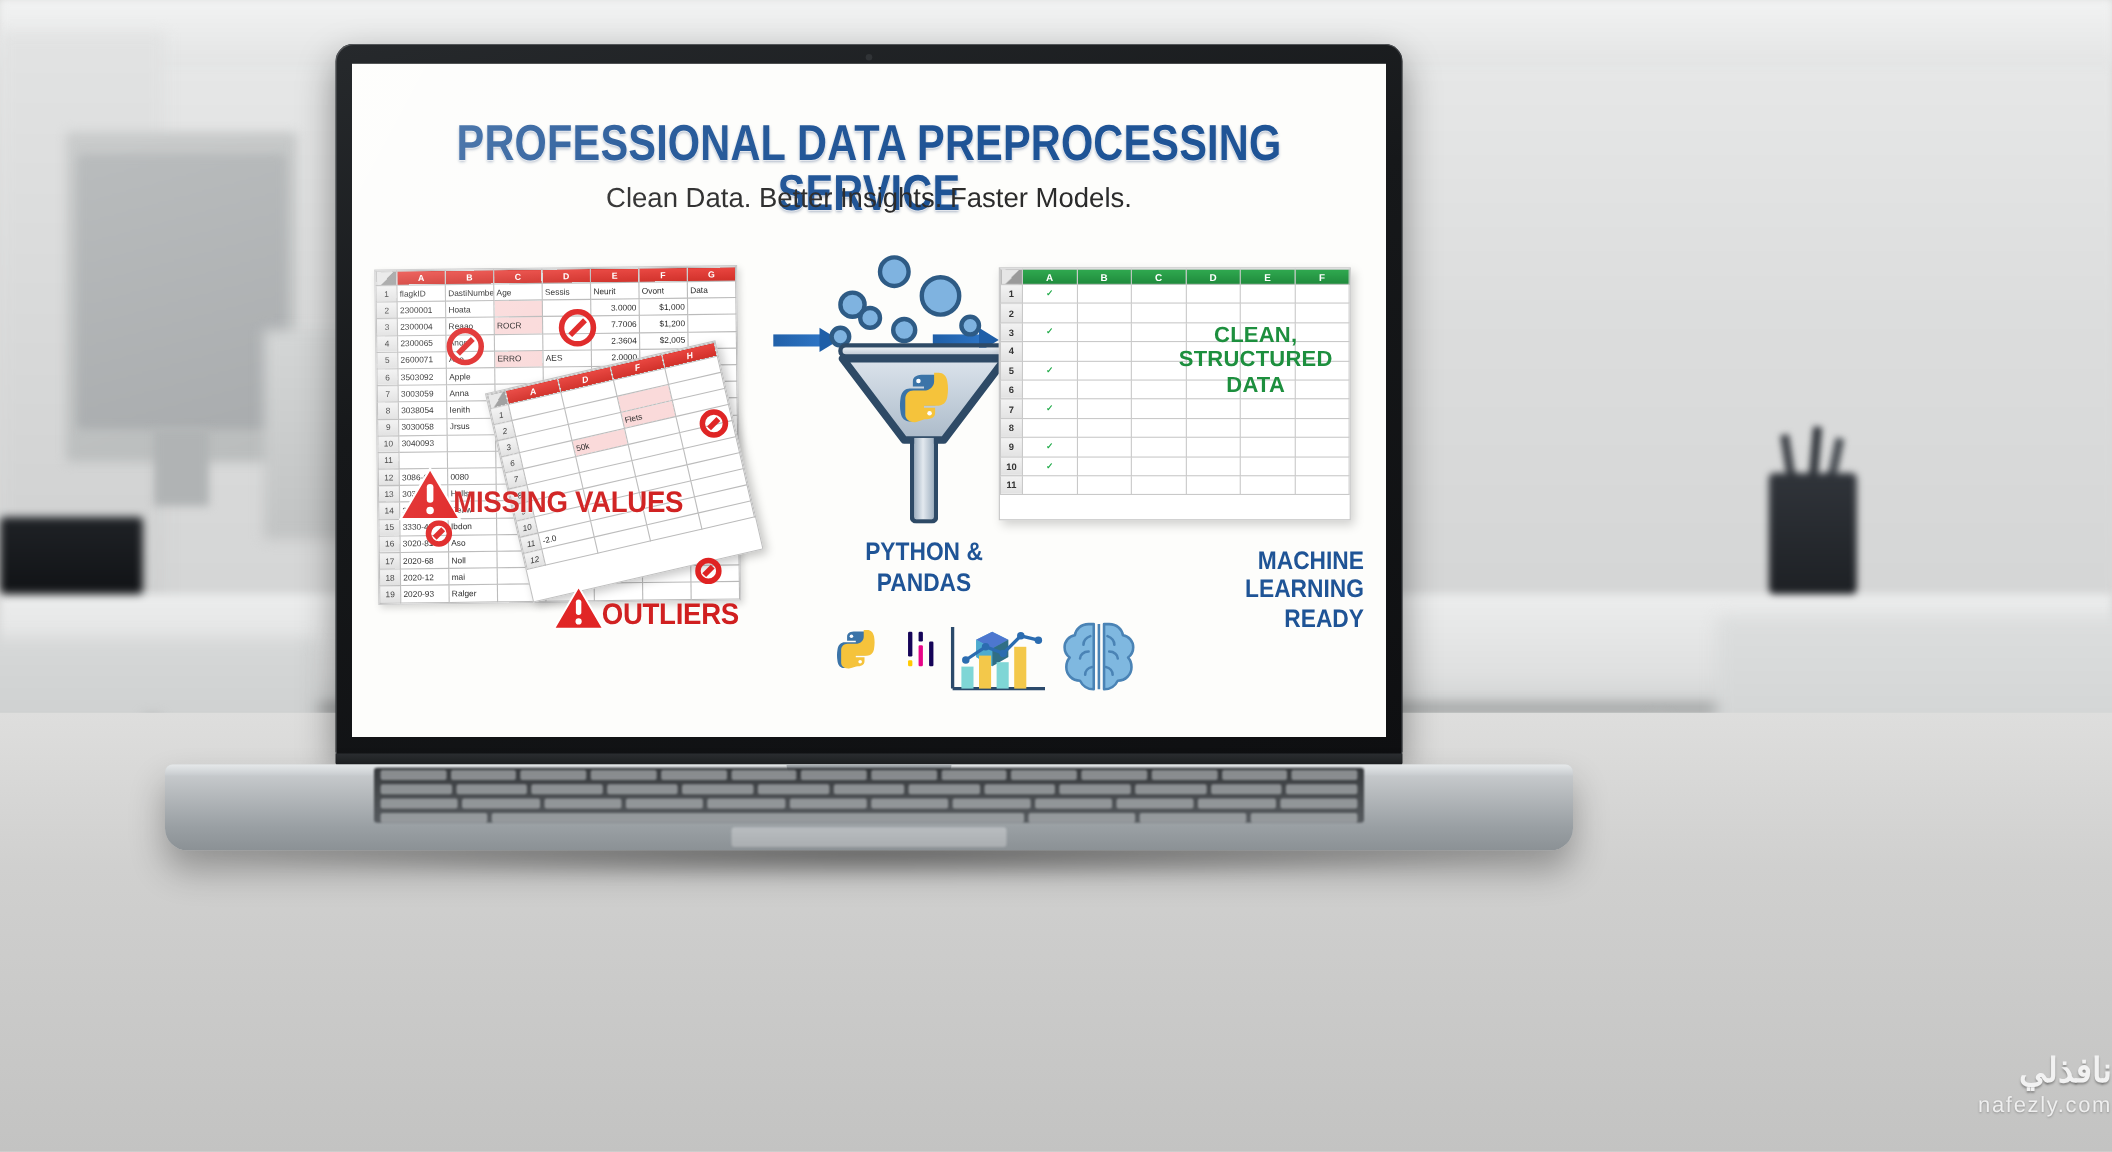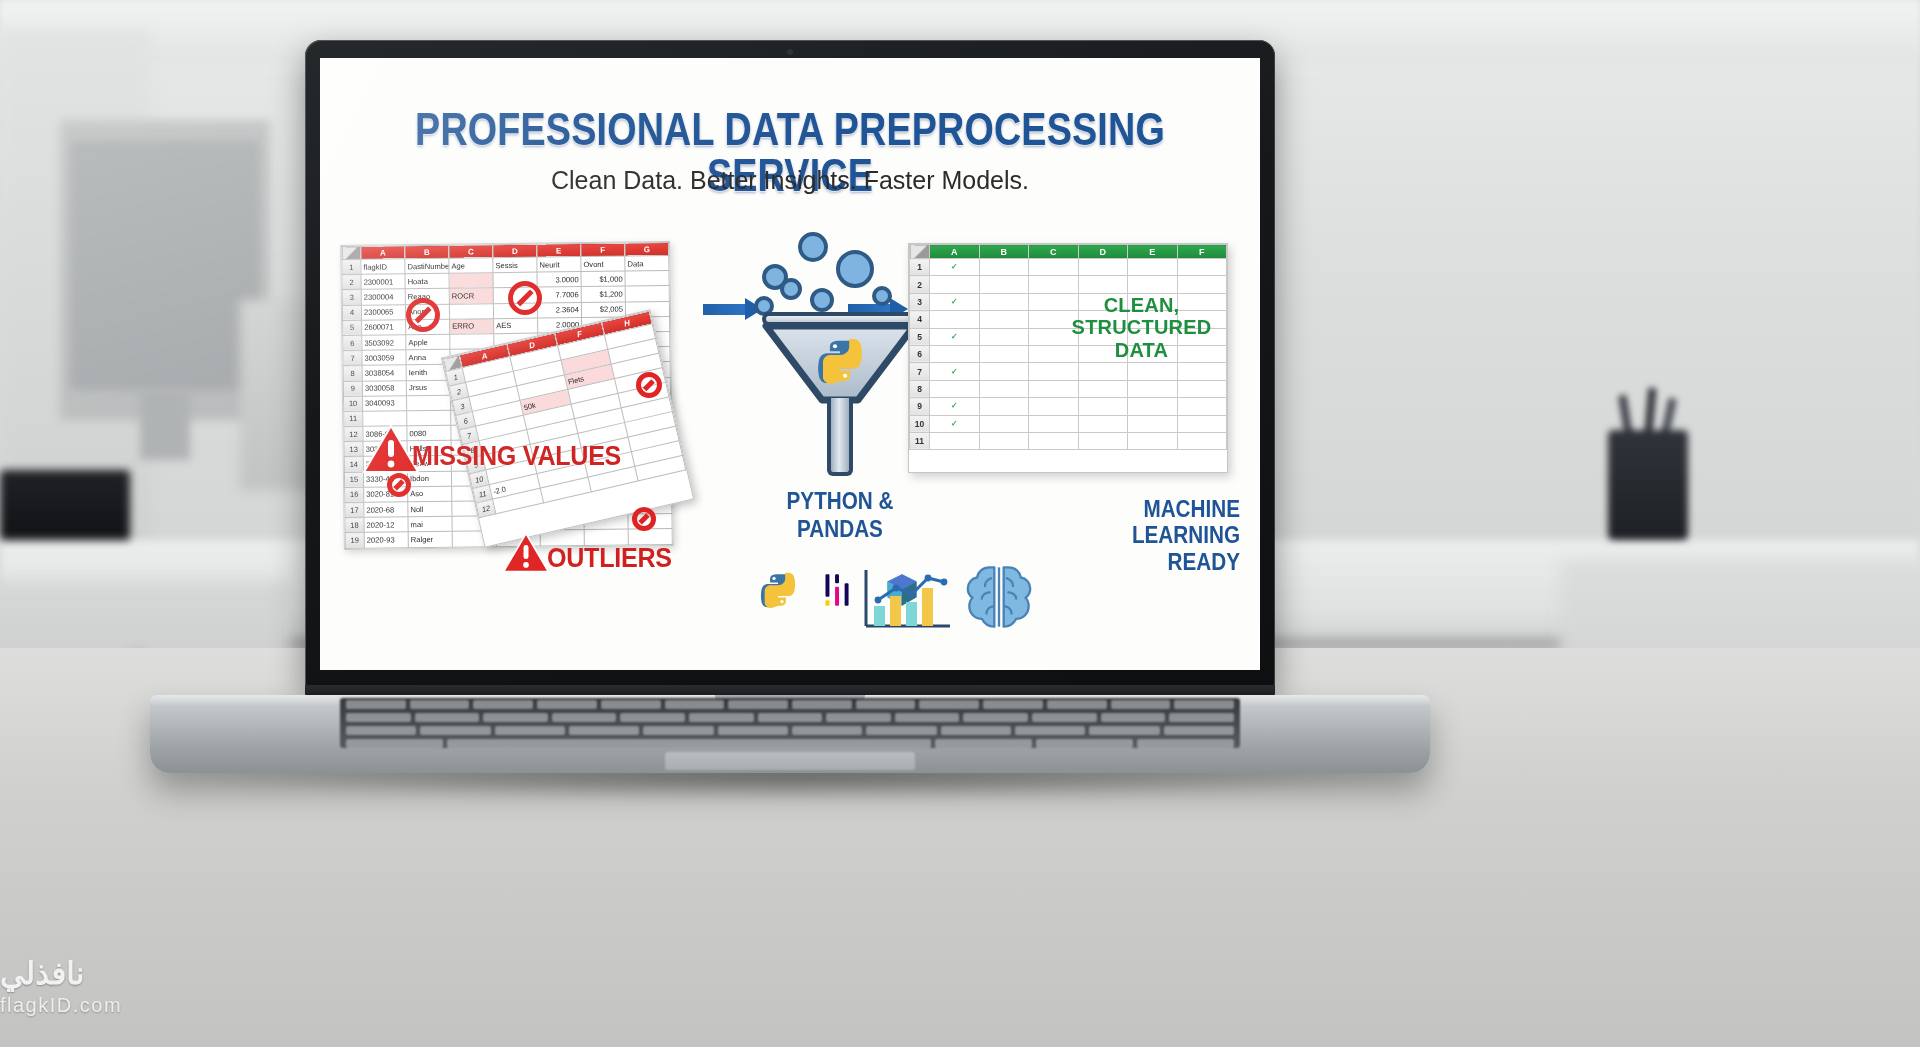--- a/index.html
+++ b/index.html
@@ -204,21 +204,21 @@
     position:absolute; left:700px; top:438px; width:220px; text-align:right;
     font-size:23px; font-weight:bold; color:#1f5496; line-height:1.15;
     transform:scaleX(.9); transform-origin:right center;
   }
 
   .logos { position:absolute; left:430px; top:512px; width:180px; height:42px; }
   .brain { position:absolute; left:640px; top:500px; width:78px; height:78px; }
   .minichart { position:absolute; left:538px; top:508px; width:96px; height:68px; }
 
   
-  .wm { position:absolute; left:0; right:0; bottom:30px; text-align:left; }
+  .wm { position:absolute; left:0; right:0; bottom:30px; text-align:right; }
   .wm-ar { font-size:31px; color:#f2f2f2; font-weight:bold; letter-spacing:1px;
     text-shadow:0 1px 2px rgba(0,0,0,.30); }
   .wm-en { font-size:20px; color:#efefef; letter-spacing:1.5px; margin-top:2px;
     text-shadow:0 1px 2px rgba(0,0,0,.28); }
 </style>
 </head>
 <body>
 
 <div id="bg">
   <div class="bg-wall"></div>
@@ -843,14 +843,14 @@
         <span class="key"></span>
         <span class="key"></span>
         <span class="key"></span>
       </div>
   </div>
   <div class="trackpad"></div>
 </div>
 
 <div class="wm">
   <div class="wm-ar">نافذلي</div>
-  <div class="wm-en">flagkID.com</div>
+  <div class="wm-en">nafezly.com</div>
 </div>
 
 </body></html>

